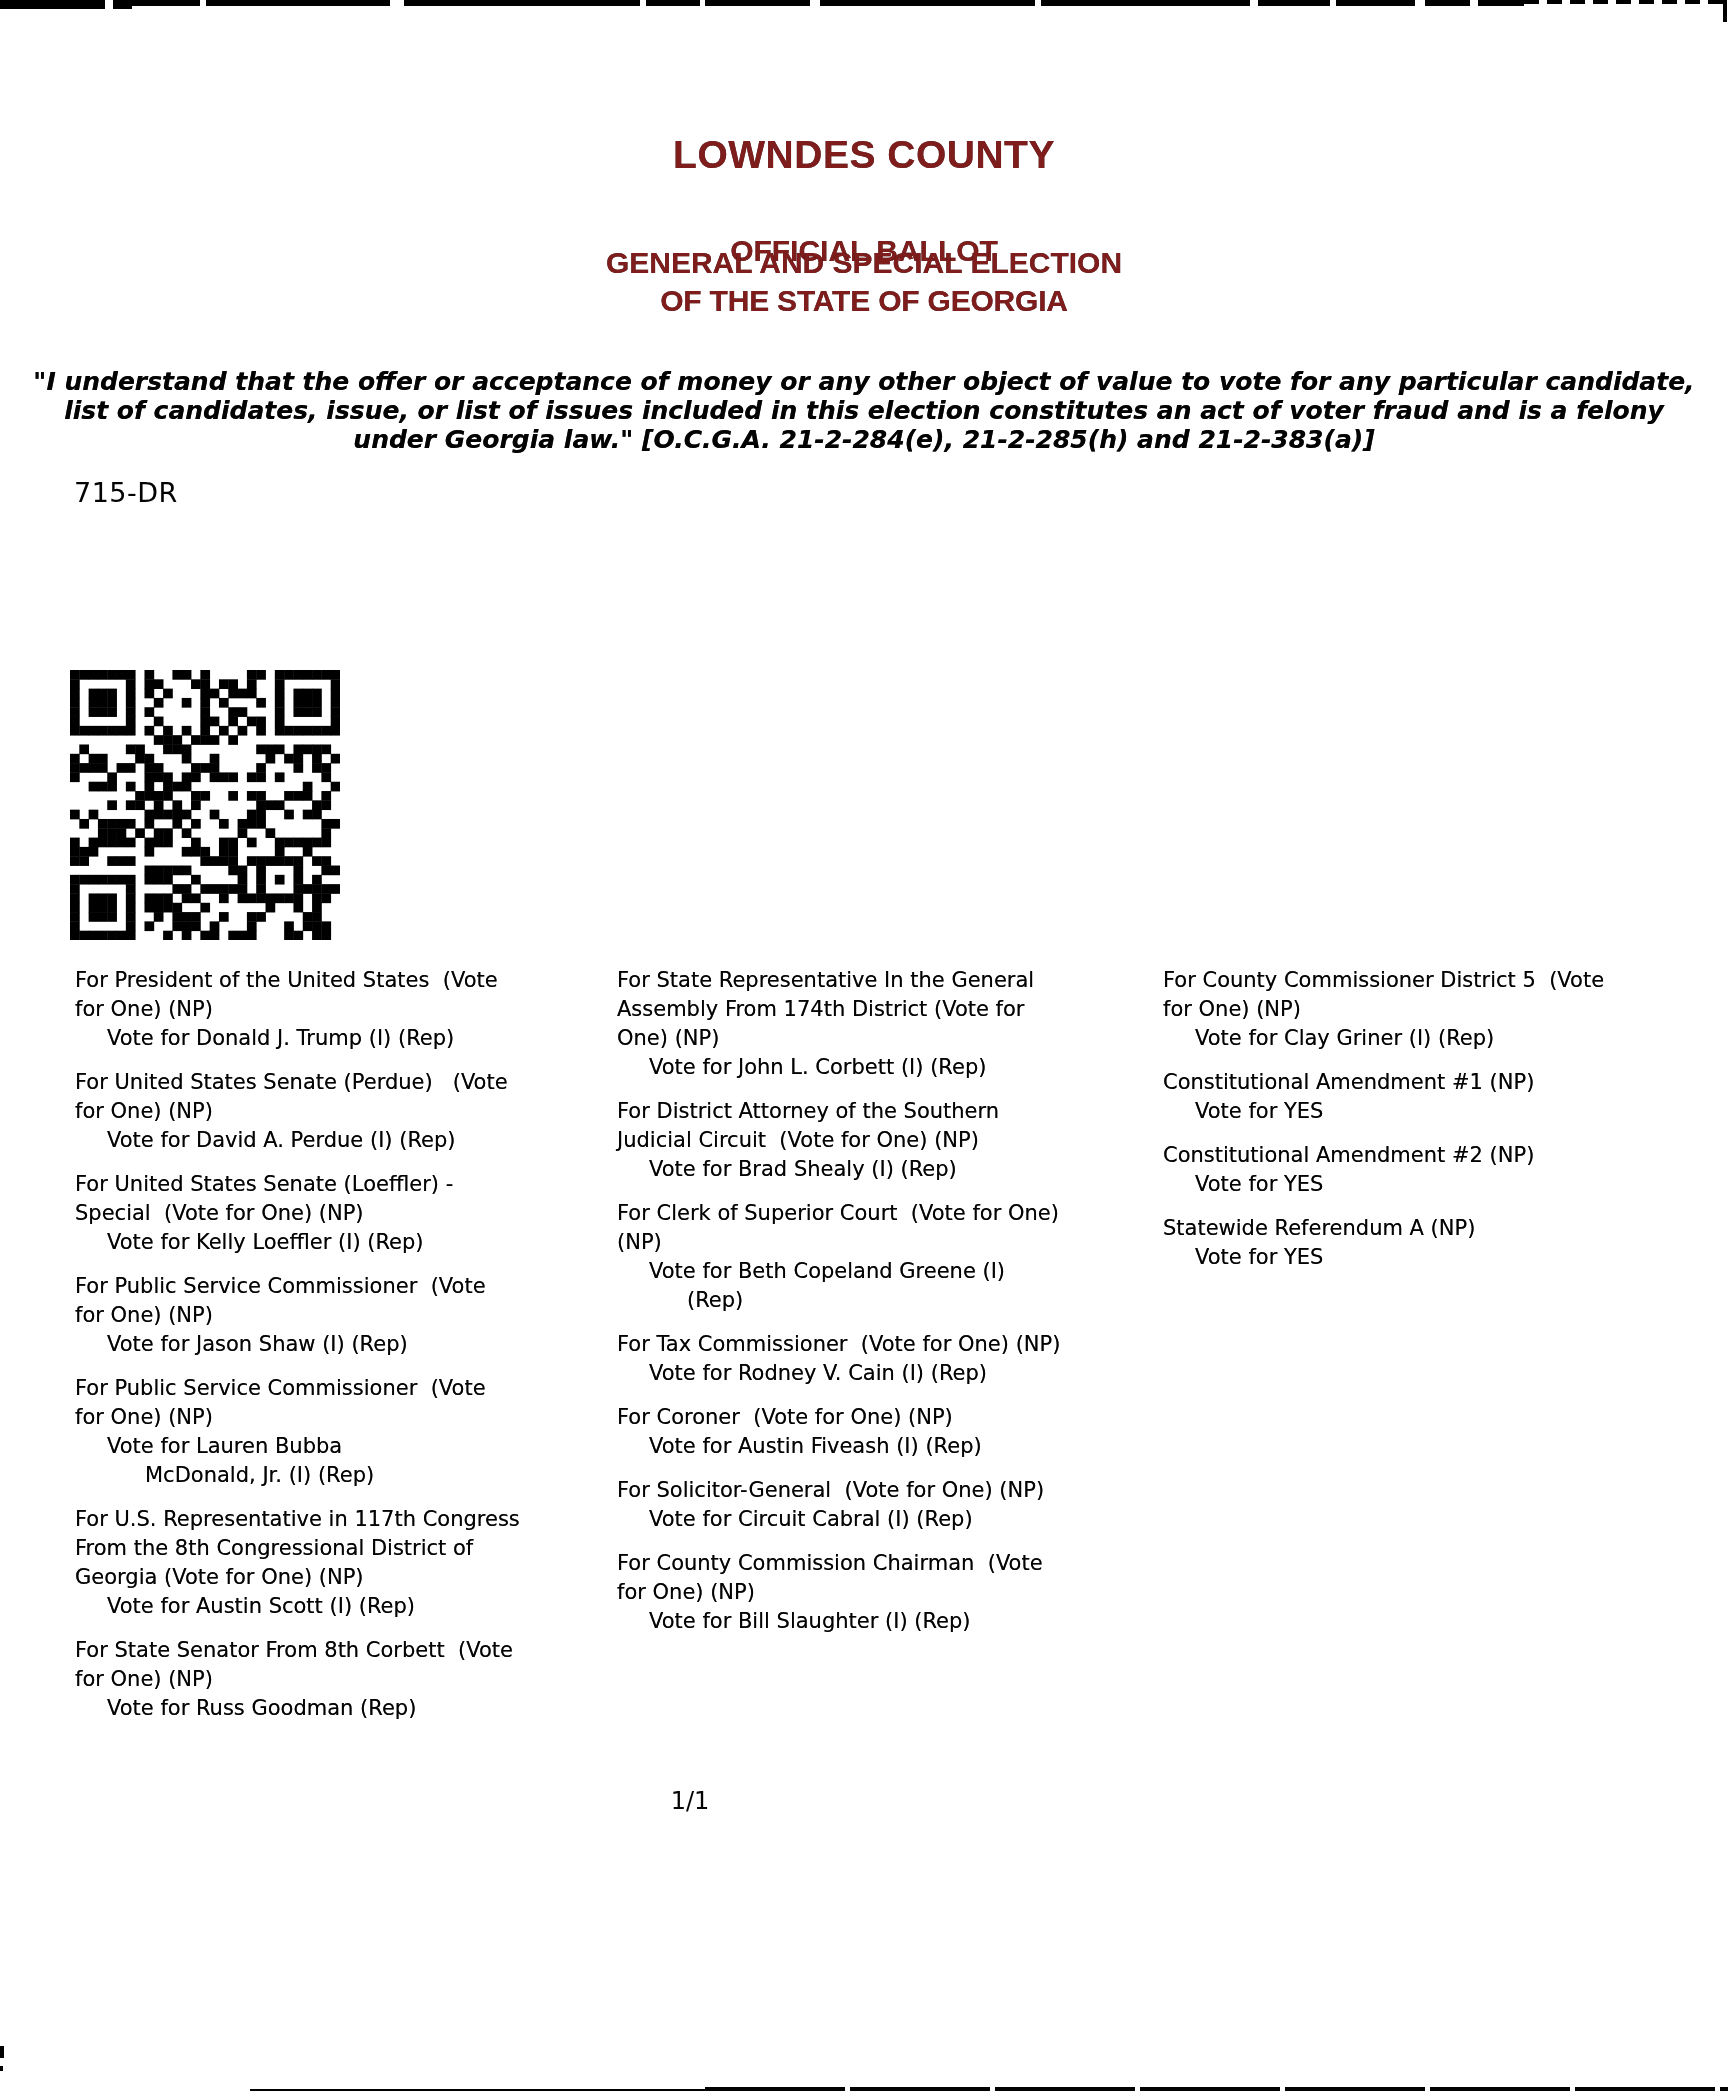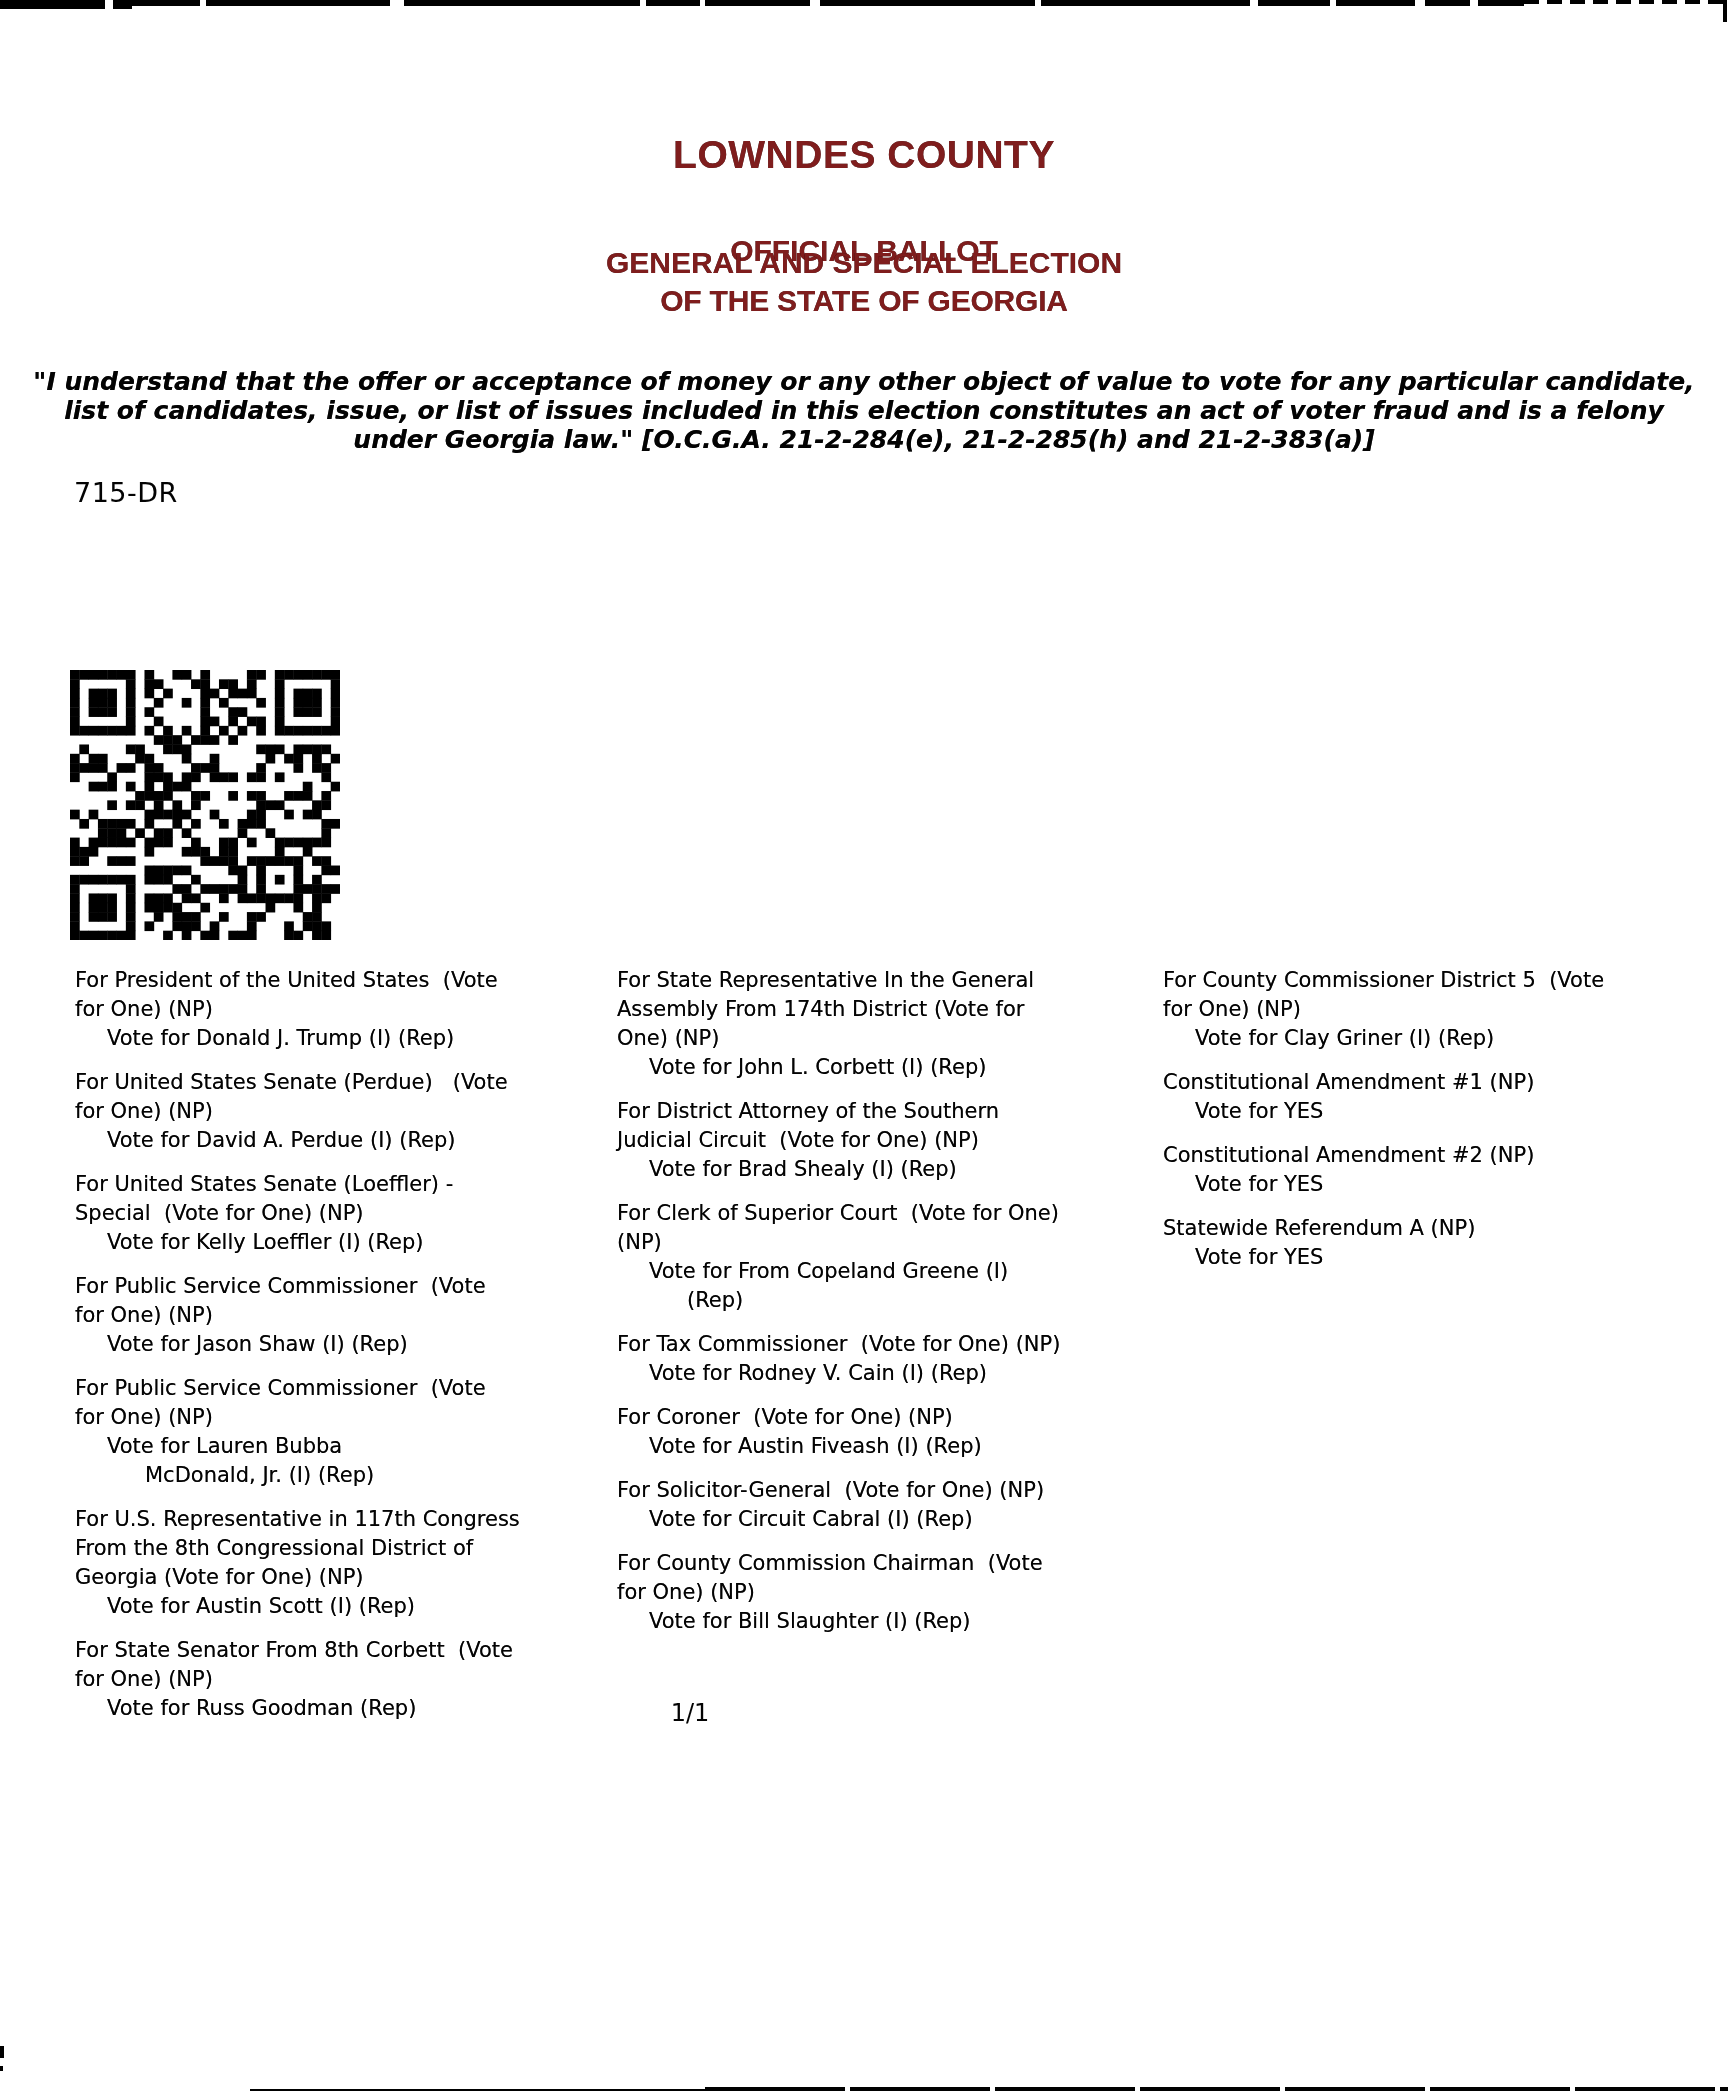--- a/index.html
+++ b/index.html
@@ -28,21 +28,21 @@
   #qr{position:absolute;left:70px;top:670px;}
   
   .col{position:absolute;top:966px;width:548px;font-size:21px;line-height:29px;
        text-shadow:0 0 .4px rgba(0,0,0,.6);}
   #col1{left:75px;} #col2{left:617px;} #col3{left:1163px;}
   .contest{margin-bottom:15px;}
   .contest div{white-space:pre;}
   .v-line{padding-left:32px;}
   .v-cont{padding-left:70px;}
   
-  .page-num{position:absolute;top:1699px;left:0;width:1380px;text-align:center;font-size:24px;}
+  .page-num{position:absolute;top:1787px;left:0;width:1380px;text-align:center;font-size:24px;}
 </style>
 </head>
 <body>
 
 <div class="page">
 
   <div class="art" style="left:0;top:0;width:132px;height:9px;"></div>
   <div class="art" style="left:132px;top:0;width:1392px;height:6px;"></div>
   <div class="artw" style="left:105px;top:0;width:8px;height:9px;"></div>
   <div class="artw" style="left:200px;top:0;width:6px;height:9px;"></div>
@@ -530,21 +530,21 @@
         <div class="v-line">Vote for John L. Corbett (I) (Rep)</div>
       </div>
       <div class="contest">
         <div class="h-line">For District Attorney of the Southern</div>
         <div class="h-line">Judicial Circuit  (Vote for One) (NP)</div>
         <div class="v-line">Vote for Brad Shealy (I) (Rep)</div>
       </div>
       <div class="contest">
         <div class="h-line">For Clerk of Superior Court  (Vote for One)</div>
         <div class="h-line">(NP)</div>
-        <div class="v-line">Vote for From Copeland Greene (I)</div>
+        <div class="v-line">Vote for Beth Copeland Greene (I)</div>
         <div class="v-line v-cont">(Rep)</div>
       </div>
       <div class="contest">
         <div class="h-line">For Tax Commissioner  (Vote for One) (NP)</div>
         <div class="v-line">Vote for Rodney V. Cain (I) (Rep)</div>
       </div>
       <div class="contest">
         <div class="h-line">For Coroner  (Vote for One) (NP)</div>
         <div class="v-line">Vote for Austin Fiveash (I) (Rep)</div>
       </div>

